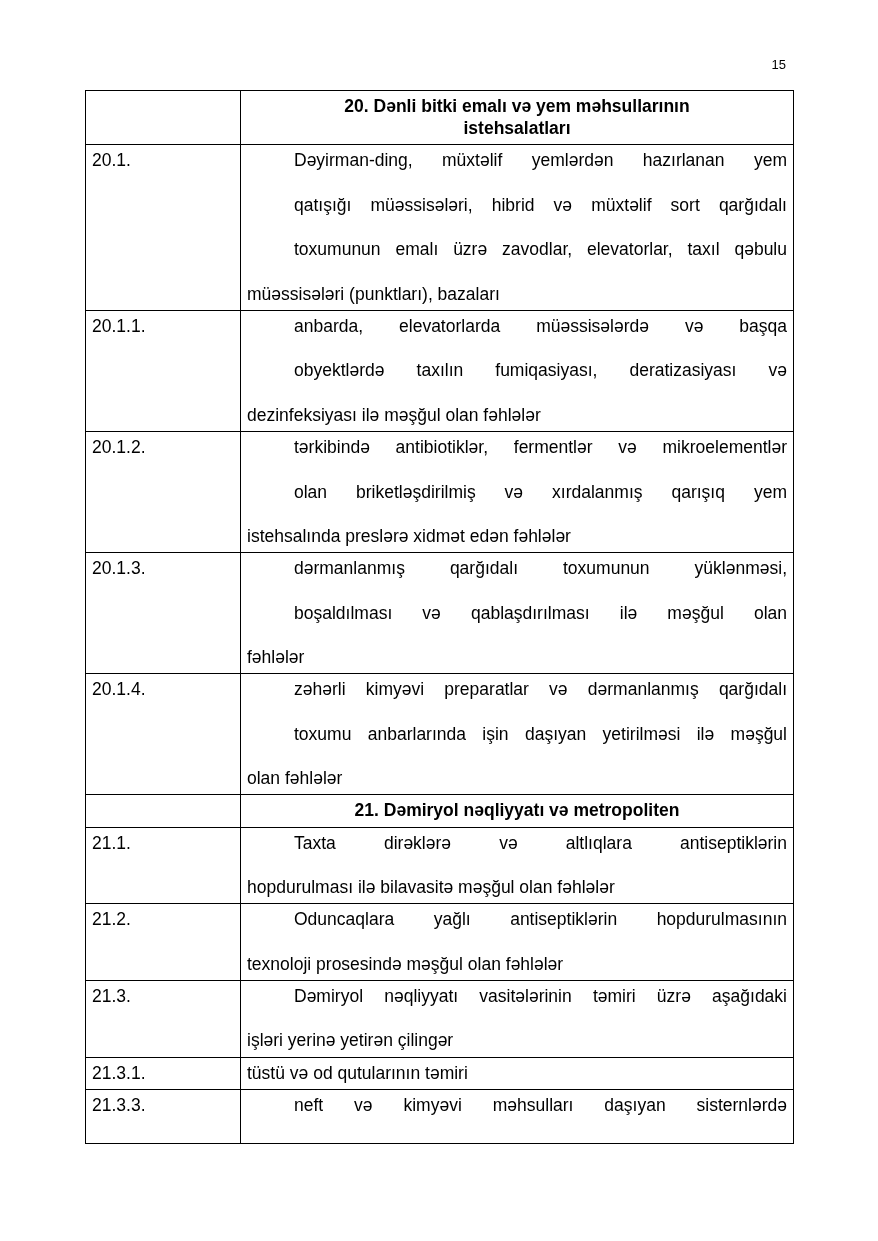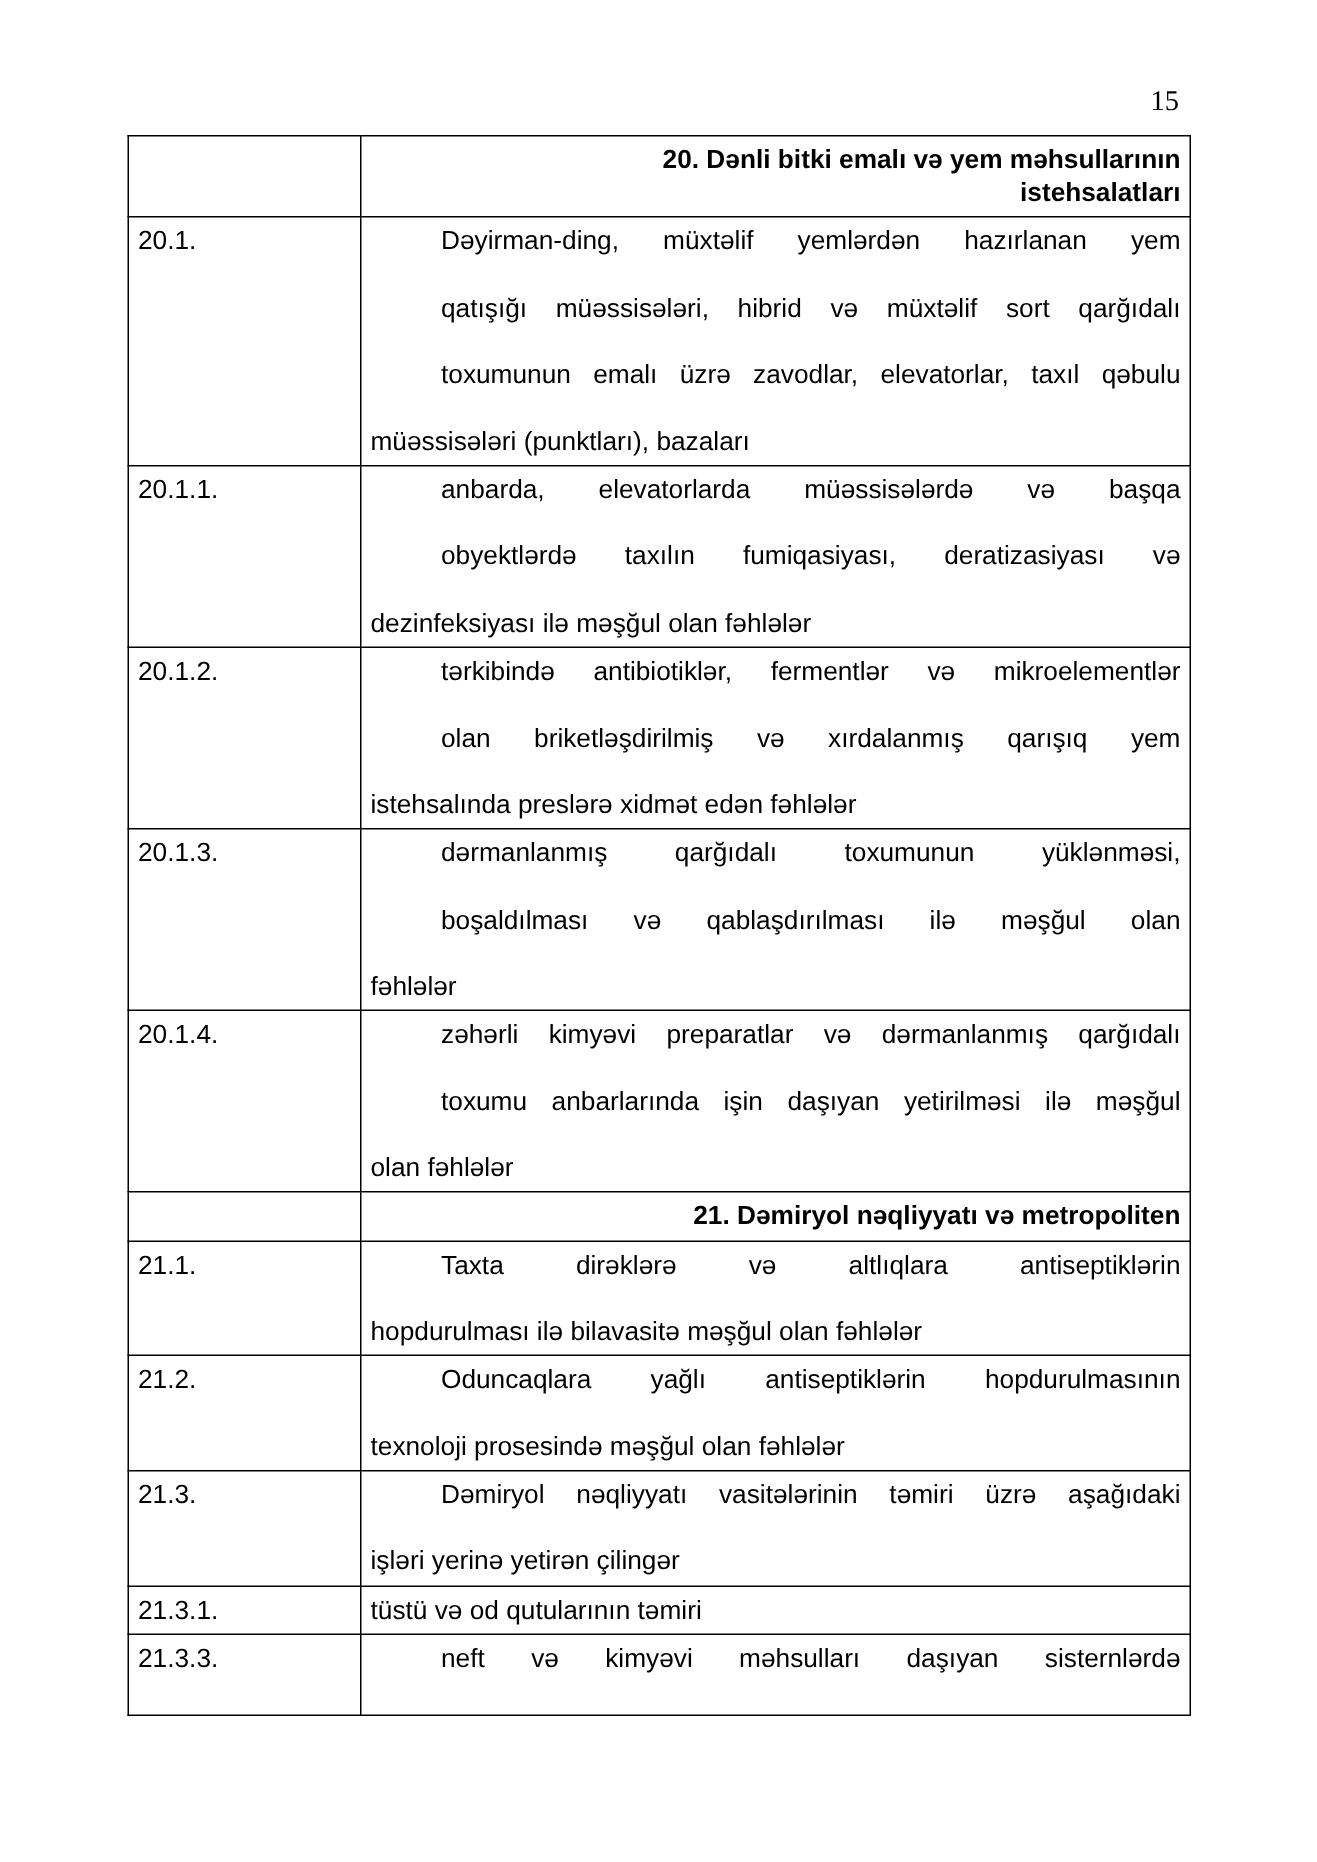--- a/index.html
+++ b/index.html
@@ -19,22 +19,22 @@
     position: relative;
     width: 878px;
     height: 1241px;
     box-sizing: border-box;
     padding: 0;
   }
   .page-number {
     position: absolute;
     top: 58px;
     right: 92px;
-    font-size: 19px;
-    font-family: Liberation Serif, serif;
+    font-size: 13px;
+    font-family: Liberation Sans, sans-serif;
     line-height: 1;
   }
   .table-wrap {
     position: absolute;
     top: 90px;
     left: 85px;
     width: 708px;
   }
   table.doc-table {
     border-collapse: collapse;
@@ -67,21 +67,21 @@
   tr.section td {
     text-align: center;
     font-weight: bold;
     vertical-align: top;
   }
   tr.section td.sec-title {
     text-align: center;
   }
   .sec-line {
     display: block;
-    text-align: right;
+    text-align: center;
   }
   
   .just {
     text-align: justify;
     margin-left: 47px;
   }
   .just::after {
     content: "";
     display: inline-block;
     width: 100%;

